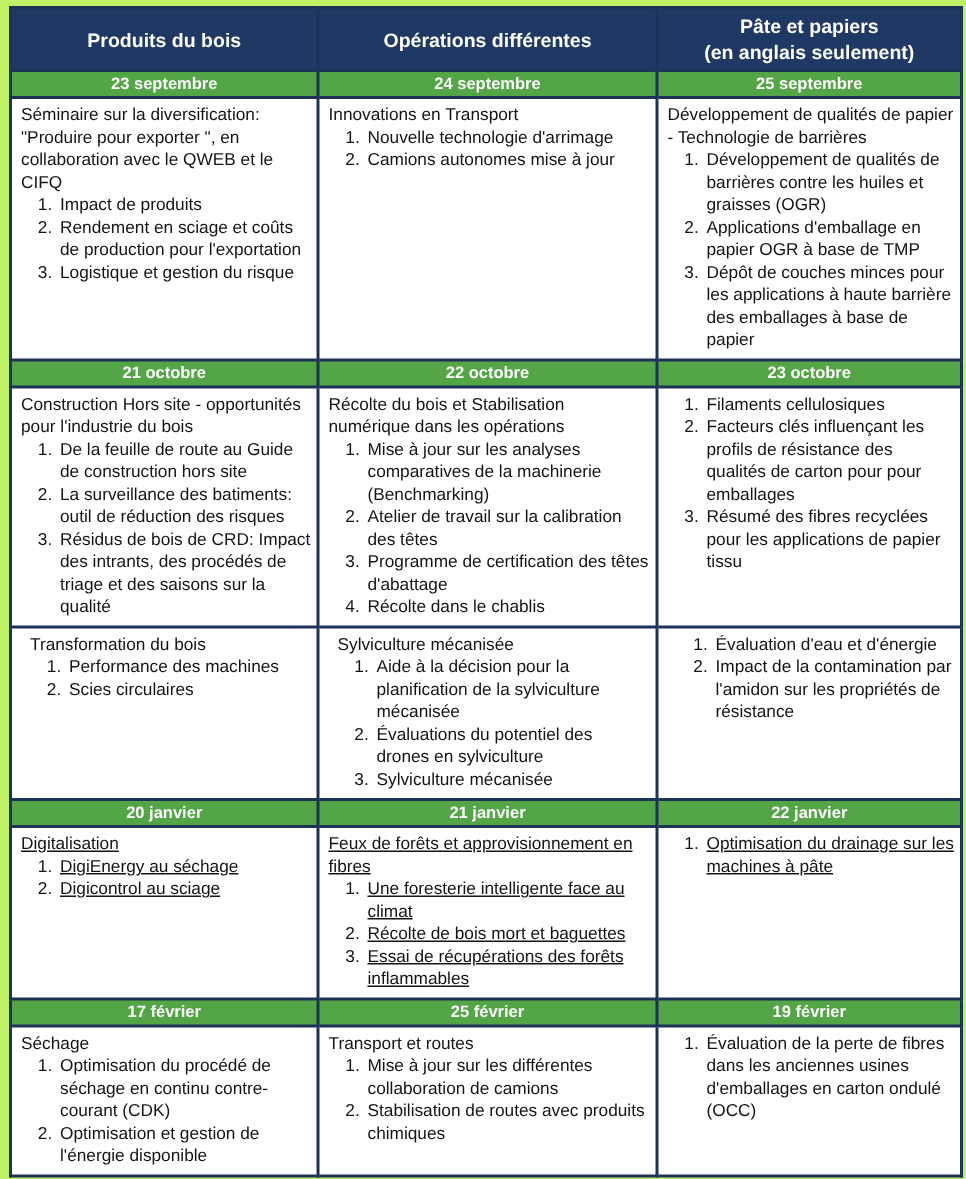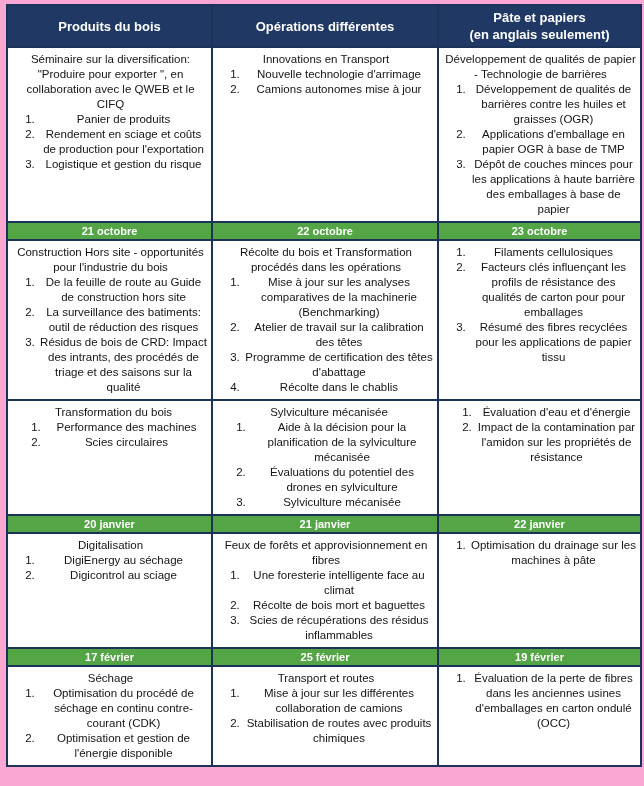--- a/index.html
+++ b/index.html
@@ -4,34 +4,33 @@
 <style>
   html, body {
     margin: 0;
     padding: 0;
     background: #ffffff;
     font-family: "Liberation Sans", sans-serif;
   }
   .wrap {
     width: 644px;
     height: 786px;
-    background: #f9a8d4;
+    background: #bef264;
     box-sizing: border-box;
     padding: 4px 4px 2px 6px;
   }
   table.sched {
     border-collapse: collapse;
     table-layout: fixed;
     width: 634px;
   }
   .sched th, .sched td {
     border: 2px solid #1d3257;
     vertical-align: top;
     box-sizing: border-box;
-    text-align: center;
   }
   th.colhead {
     background: #1F3864;
     color: #ffffff;
     font-size: 13px;
     font-weight: bold;
     text-align: center;
     vertical-align: middle;
     height: 42px;
     padding: 2px 6px;
@@ -50,21 +49,21 @@
   td.content {
     background: #ffffff;
     color: #141414;
     font-size: 11.5px;
     line-height: 15px;
     padding: 4px 4px 4px 6px;
   }
   td.c1 { height: 136px; }
   td.c2 { height: 122px; }
   td.c3 { height: 85px; padding-left: 12px; }
-  td.c4 { height: 83px; }
+  td.c4 { height: 83px; text-decoration: underline; }
   td.c5 { height: 84px; }
   p.intro { margin: 0; }
   ol.items {
     margin: 0;
     padding-left: 24px;
   }
   ol.items li {
     padding-left: 2px;
   }
 </style>
@@ -87,24 +86,29 @@
       <th class="colhead">
         <div>Opérations différentes</div>
       </th>
       <th class="colhead">
         <div>Pâte et papiers</div>
         <div>(en anglais seulement)</div>
       </th>
     </tr>
 
     <tr>
+      <td class="date">23 septembre</td>
+      <td class="date">24 septembre</td>
+      <td class="date">25 septembre</td>
+    </tr>
+    <tr>
       <td class="content c1">
         <p class="intro">Séminaire sur la diversification: "Produire pour exporter ", en collaboration avec le QWEB et le CIFQ</p>
         <ol class="items">
-              <li>Panier de produits</li>
+              <li>Impact de produits</li>
               <li>Rendement en sciage et coûts de production pour l'exportation</li>
               <li>Logistique et gestion du risque</li>
             </ol>
       </td>
       <td class="content c1">
         <p class="intro">Innovations en Transport</p>
         <ol class="items">
               <li>Nouvelle technologie d'arrimage</li>
               <li>Camions autonomes mise à jour</li>
             </ol>
@@ -127,21 +131,21 @@
     <tr>
       <td class="content c2">
         <p class="intro">Construction Hors site - opportunités pour l'industrie du bois</p>
         <ol class="items">
               <li>De la feuille de route au Guide de construction hors site</li>
               <li>La surveillance des batiments: outil de réduction des risques</li>
               <li>Résidus de bois de CRD: Impact des intrants, des procédés de triage et des saisons sur la qualité</li>
             </ol>
       </td>
       <td class="content c2">
-        <p class="intro">Récolte du bois et Transformation procédés dans les opérations</p>
+        <p class="intro">Récolte du bois et Stabilisation numérique dans les opérations</p>
         <ol class="items">
               <li>Mise à jour sur les analyses comparatives de la machinerie (Benchmarking)</li>
               <li>Atelier de travail sur la calibration des têtes</li>
               <li>Programme de certification des têtes d'abattage</li>
               <li>Récolte dans le chablis</li>
             </ol>
       </td>
       <td class="content c2">
         <ol class="items">
               <li>Filaments cellulosiques</li>
@@ -186,21 +190,21 @@
         <ol class="items">
               <li>DigiEnergy au séchage</li>
               <li>Digicontrol au sciage</li>
             </ol>
       </td>
       <td class="content c4">
         <p class="intro">Feux de forêts et approvisionnement en fibres</p>
         <ol class="items">
               <li>Une foresterie intelligente face au climat</li>
               <li>Récolte de bois mort et baguettes</li>
-              <li>Scies de récupérations des résidus inflammables</li>
+              <li>Essai de récupérations des forêts inflammables</li>
             </ol>
       </td>
       <td class="content c4">
         <ol class="items">
               <li>Optimisation du drainage sur les machines à pâte</li>
             </ol>
       </td>
     </tr>
 
     <tr>

